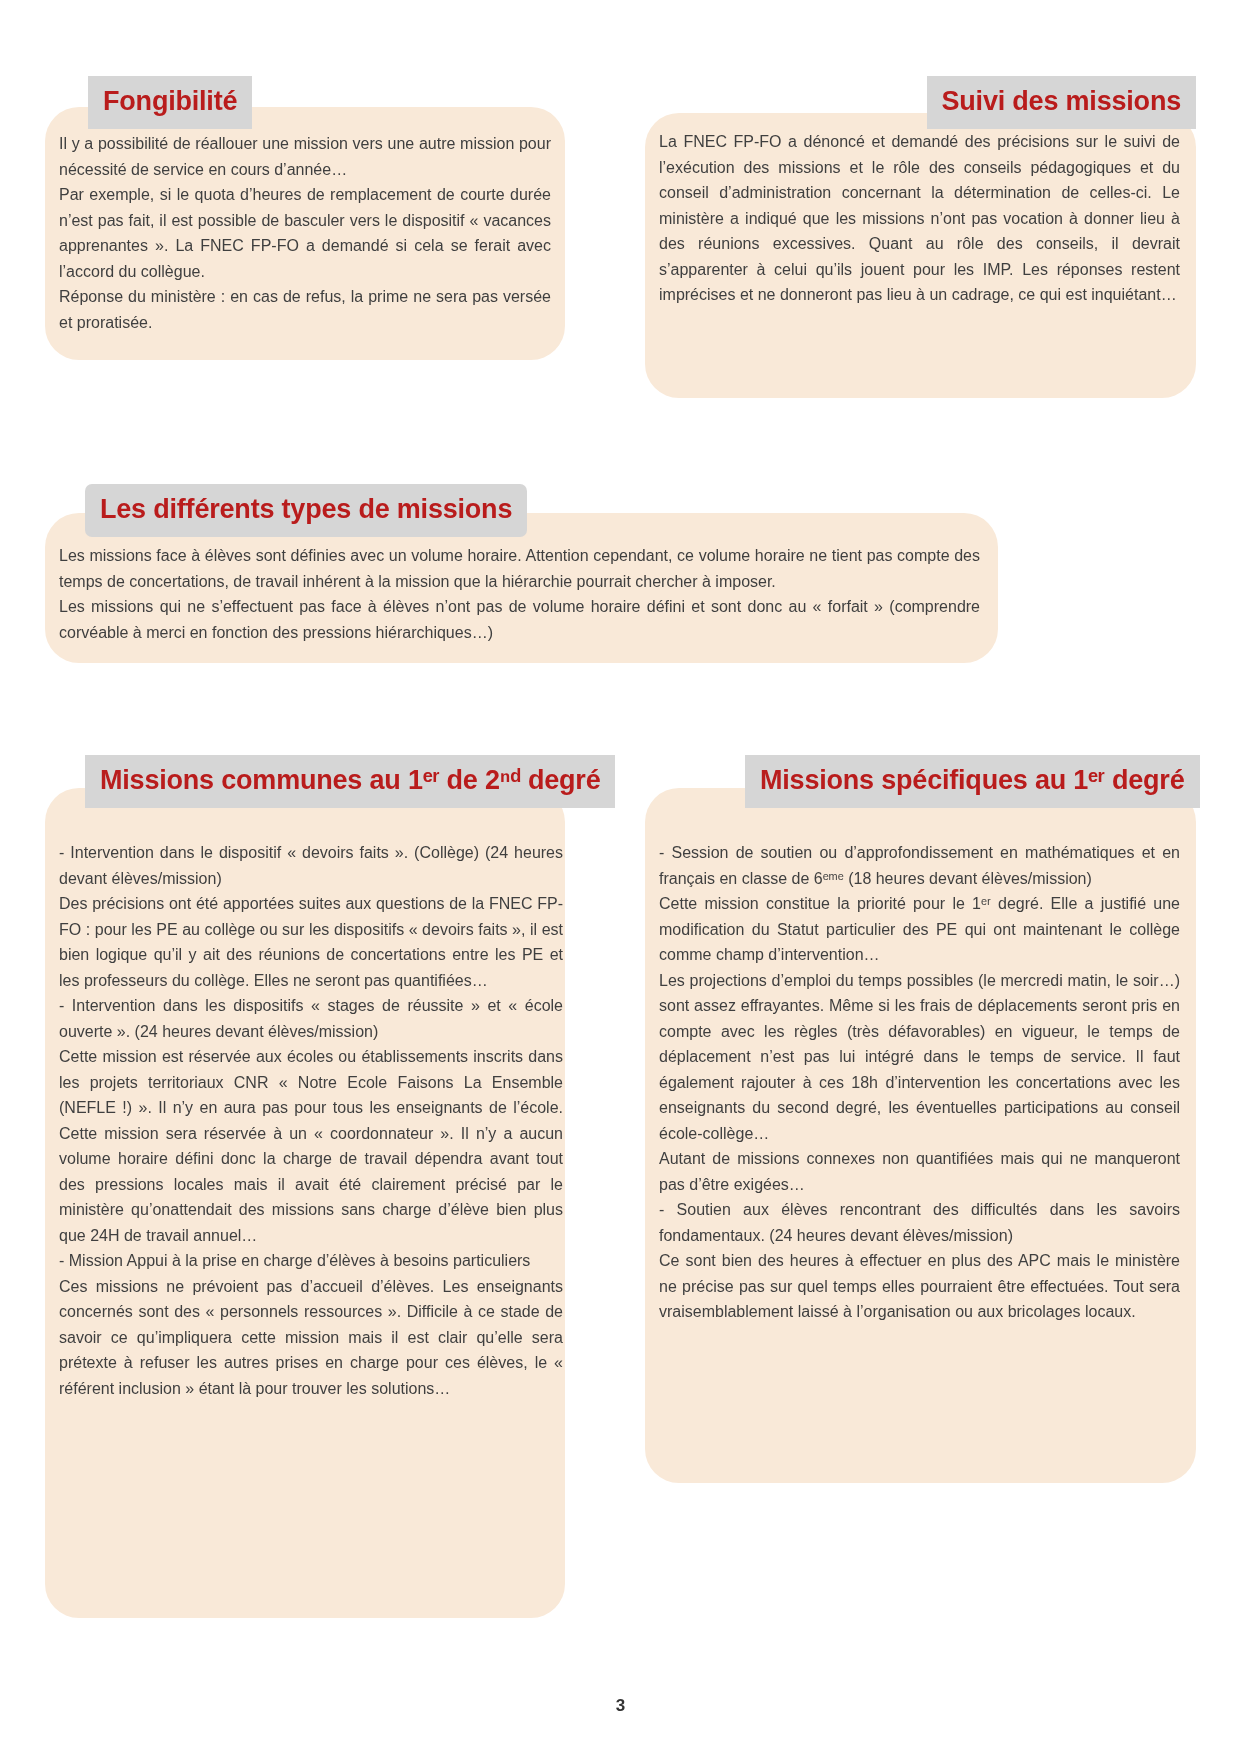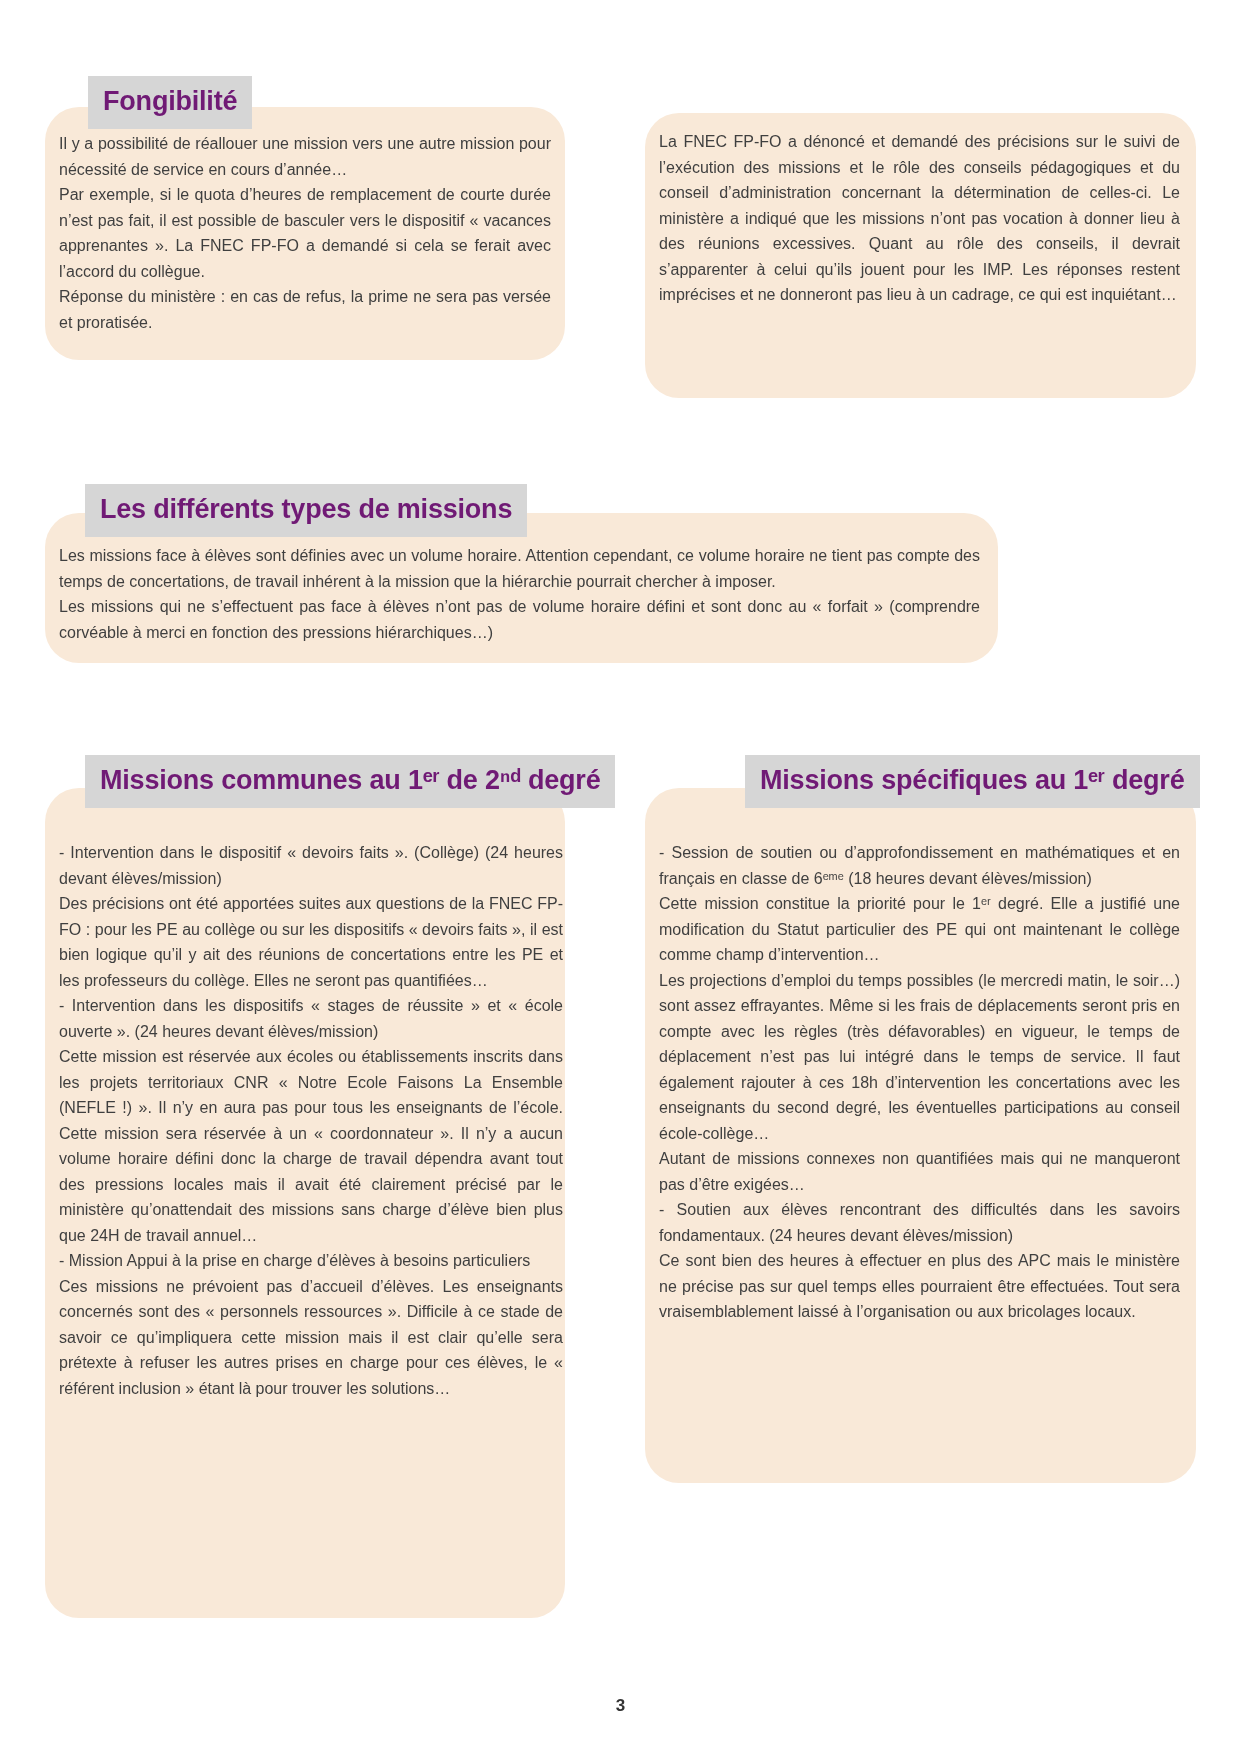--- a/index.html
+++ b/index.html
@@ -9,21 +9,21 @@
     height: 1754px;
     margin: 0 auto;
     background: #ffffff;
     font-family: "Liberation Sans", "DejaVu Sans", sans-serif;
     overflow: hidden;
   }
   .label {
     position: absolute;
     z-index: 2;
     background: #d6d6d6;
-    color: #701a75;
+    color: #b91c1c;
     font-weight: bold;
     font-size: 27px;
     letter-spacing: -0.2px;
     padding: 10px 15px 12px 15px;
     white-space: nowrap;
   }
   .box {
     position: absolute;
     z-index: 1;
     background: #f9e9d8;
@@ -36,21 +36,21 @@
     overflow: hidden;
   }
   .box p { margin: 0; }
 
   #label-fongibilite  { left: 88px;  top: 76px; }
   #box-fongibilite    { left: 45px;  top: 107px; width: 520px;  height: 253px; padding: 24px 14px 0 14px; }
 
   #label-suivi        { right: 45px; top: 76px; }
   #box-suivi          { left: 645px; top: 113px; width: 551px;  height: 285px; padding: 16px 16px 0 14px; }
 
-  #label-types        { left: 85px;  top: 484px; }
+  #label-types        { left: 85px;  top: 484px; border-radius: 7px; }
   #box-types          { left: 45px;  top: 513px; width: 953px; height: 150px; padding: 30px 18px 0 14px; }
 
   #label-communes     { left: 85px;  top: 755px; }
   #box-communes       { left: 45px;  top: 788px; width: 520px;  height: 830px; padding: 52px 2px 0 14px; }
 
   #label-specifiques  { left: 745px; top: 755px; text-align: center; }
   #box-specifiques    { left: 645px; top: 788px; width: 551px;  height: 695px; padding: 52px 16px 0 14px; }
 
   .page-number {
     position: absolute;
@@ -68,20 +68,21 @@
 
 <div class="page">
 
   <div class="label" id="label-fongibilite">Fongibilité</div>
   <div class="box" id="box-fongibilite">
     <p>Il y a possibilité de réallouer une mission vers une autre mission pour nécessité de service en cours d’année…</p>
     <p>Par exemple, si le quota d’heures de remplacement de courte durée n’est pas fait, il est possible de basculer vers le dispositif « vacances apprenantes ». La FNEC FP-FO a demandé si cela se ferait avec l’accord du collègue.</p>
     <p>Réponse du ministère : en cas de refus, la prime ne sera pas versée et proratisée.</p>
   </div>
 
+  <div class="label" id="label-suivi">Suivi des missions</div>
   <div class="box" id="box-suivi">
     <p>La FNEC FP-FO a dénoncé et demandé des précisions sur le suivi de l’exécution des missions et le rôle des conseils pédagogiques et du conseil d’administration concernant la détermination de celles-ci. Le ministère a indiqué que les missions n’ont pas vocation à donner lieu à des réunions excessives. Quant au rôle des conseils, il devrait s’apparenter à celui qu’ils jouent pour les IMP. Les réponses restent imprécises et ne donneront pas lieu à un cadrage, ce qui est inquiétant…</p>
   </div>
 
   <div class="label" id="label-types">Les différents types de missions</div>
   <div class="box" id="box-types">
     <p>Les missions face à élèves sont définies avec un volume horaire. Attention cependant, ce volume horaire ne tient pas compte des temps de concertations, de travail inhérent à la mission que la hiérarchie pourrait chercher à imposer.</p>
     <p>Les missions qui ne s’effectuent pas face à élèves n’ont pas de volume horaire défini et sont donc au « forfait » (comprendre corvéable à merci en fonction des pressions hiérarchiques…)</p>
   </div>
 

